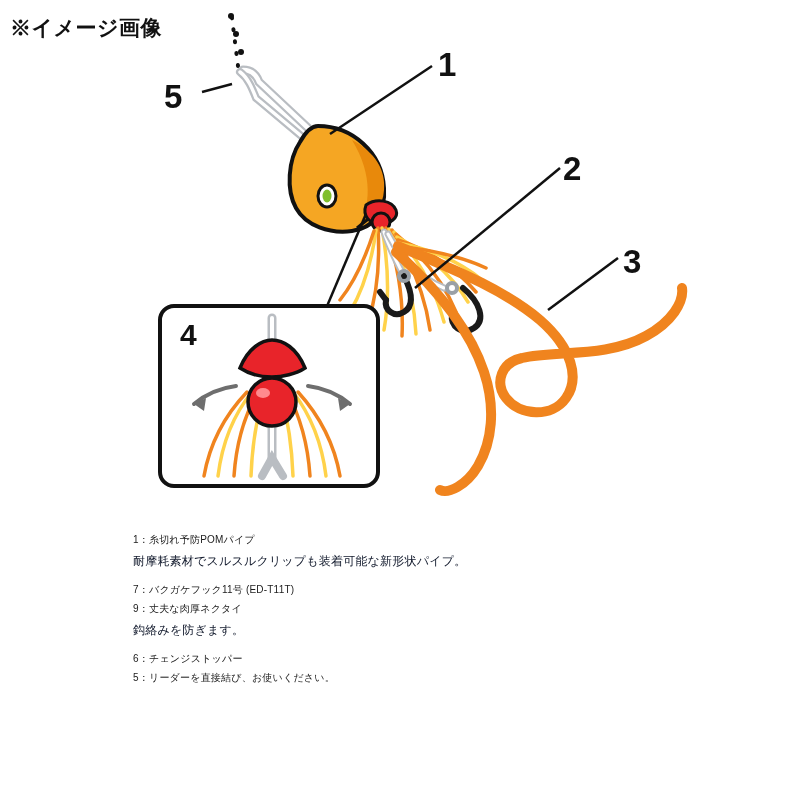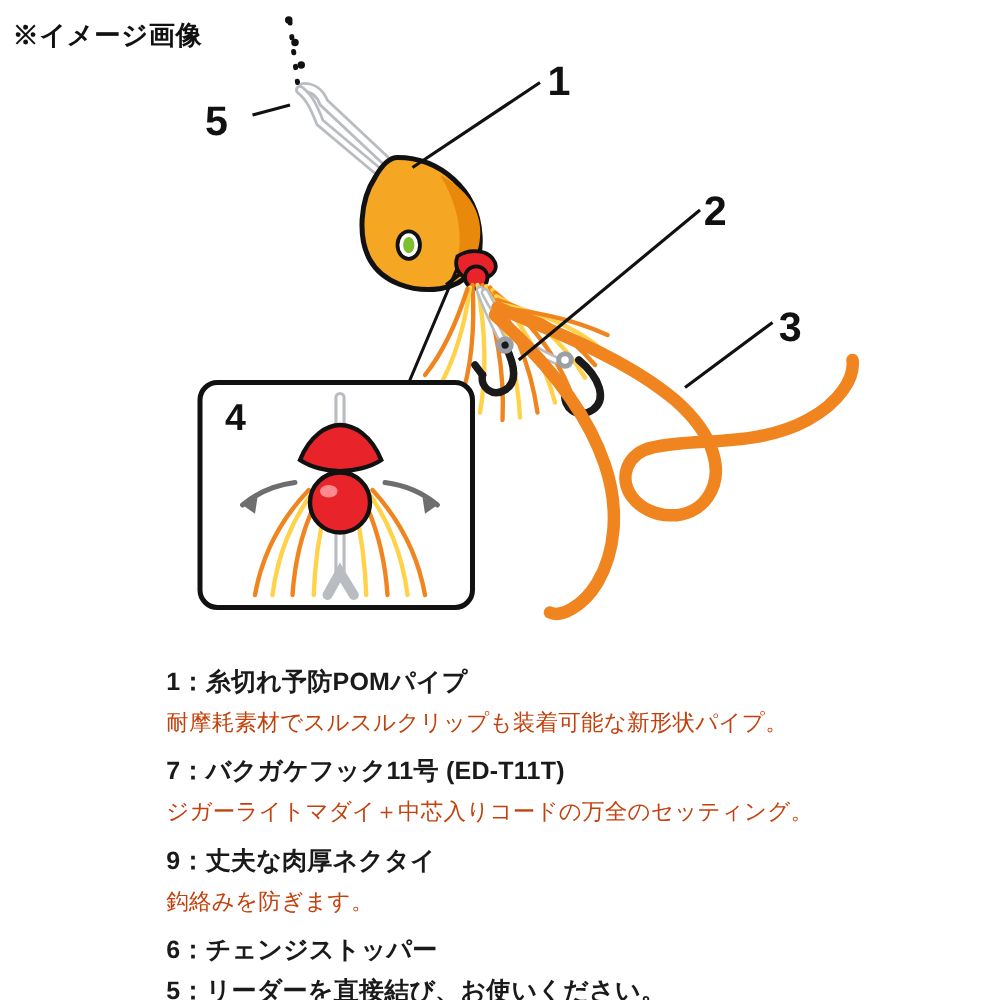--- a/index.html
+++ b/index.html
@@ -38,33 +38,33 @@
   #num3{left:623px;top:243px;}
   #num5{left:164px;top:78px;}
   #num4{left:180px;top:318px;font-size:30px;}
 
   .legend{
     position:absolute;
     left:133px;top:533px;
     width:640px;
   }
   .legend .hd{
-    font-size:20px;
-    font-weight:700;
+    font-size:10px;
+    font-weight:400;
     margin:0 0 6px 0;
     line-height:1.35;
     letter-spacing:0.2px;
   }
   .legend .bd{
-    font-size:18px;
+    font-size:12px;
     font-weight:400;
     margin:0 0 14px 0;
     line-height:1.35;
     letter-spacing:0.2px;
-    color:#c2410c;
+    color:#0f172a;
   }
   .legend .last{margin-bottom:0;}
 </style>
 </head>
 <body>
 
 <div id="stage">
 
   <div class="note">※イメージ画像</div>
 
@@ -200,21 +200,20 @@
   <div class="callout-num" id="num2">2</div>
   <div class="callout-num" id="num3">3</div>
   <div class="callout-num" id="num4">4</div>
   <div class="callout-num" id="num5">5</div>
 
   <div class="legend">
     <p class="hd">1：糸切れ予防POMパイプ</p>
     <p class="bd">耐摩耗素材でスルスルクリップも装着可能な新形状パイプ。</p>
 
     <p class="hd">7：バクガケフック11号 (ED-T11T)</p>
-    <p class="bd">ジガーライトマダイ＋中芯入りコードの万全のセッティング。</p>
 
     <p class="hd">9：丈夫な肉厚ネクタイ</p>
     <p class="bd">鈎絡みを防ぎます。</p>
 
     <p class="hd">6：チェンジストッパー</p>
 
     <p class="hd last">5：リーダーを直接結び、お使いください。</p>
   </div>
 
 </div>

